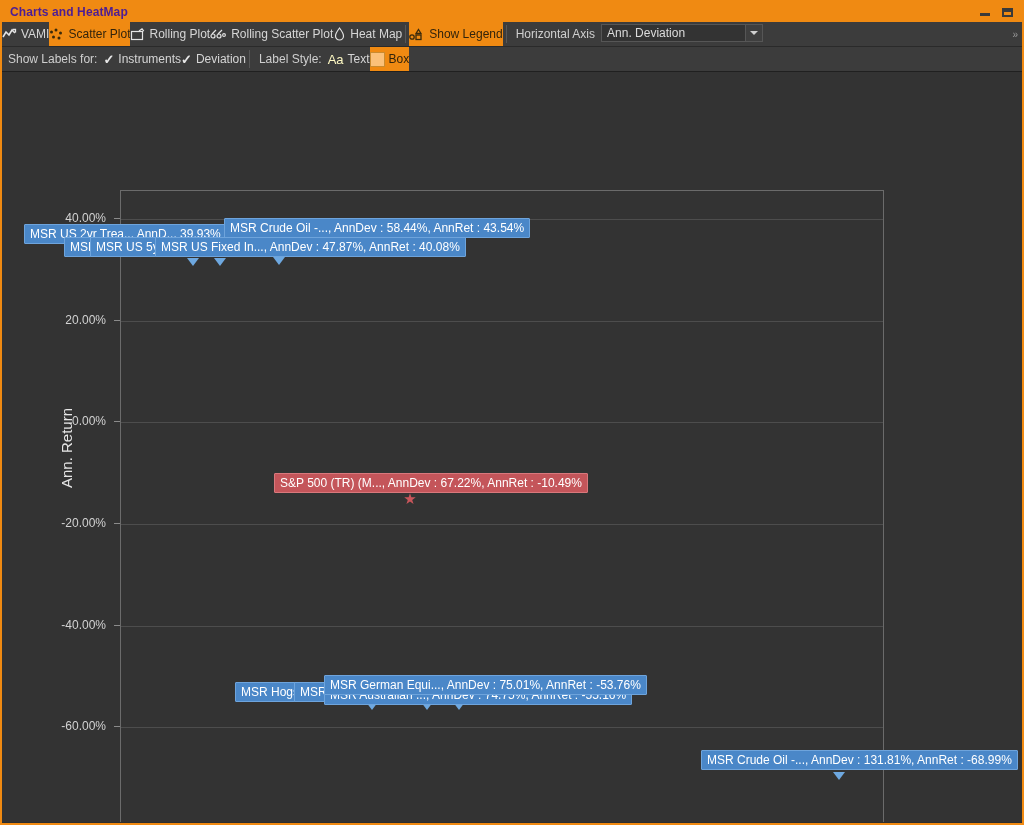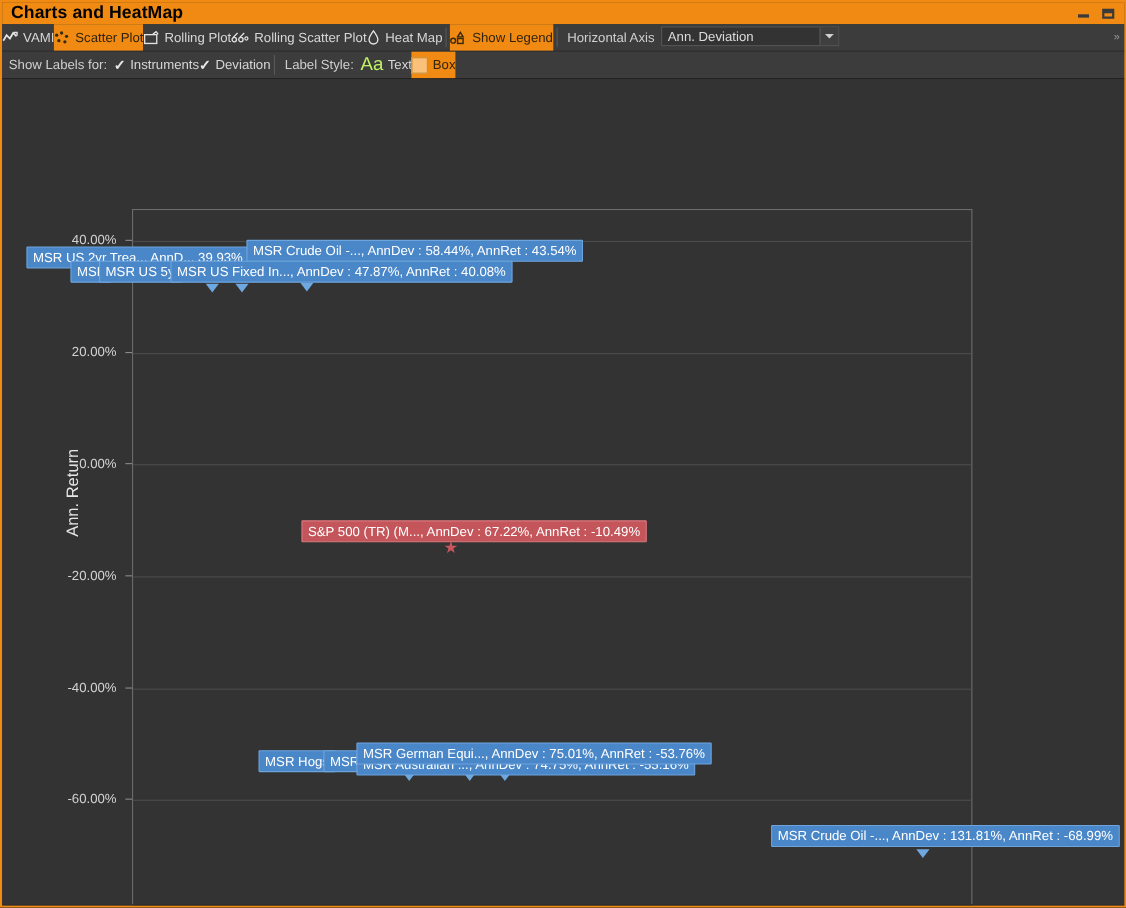--- a/index.html
+++ b/index.html
@@ -26,23 +26,23 @@
   
   #titlebar {
     height: 20px;
     background: #f08a12;
     display: flex; align-items: center;
     padding: 0 4px 0 8px;
     flex: 0 0 auto;
     position: relative;
   }
   #titlebar .title {
-    font-size: 16px;
+    font-size: 12px;
     font-weight: bold;
-    color: #000000;
+    color: #4c1d95;
     letter-spacing: 0.1px;
     text-align: right;
   }
   #titlebar .spacer { flex: 1 1 auto; }
   .winbtn {
     width: 22px; height: 18px;
     display: flex; align-items: center; justify-content: center;
   }
   .winbtn .min-glyph {
     width: 10px; height: 3px; background: #3a3a3a; display: block;
@@ -335,21 +335,21 @@
     <div class="tbitem">
       <span class="checkglyph">✓</span>
       <span>Deviation</span>
     </div>
 
     <div class="tbsep"></div>
 
     <span class="tblabel">Label Style:</span>
 
     <div class="tbitem">
-      <span class="icon" style="font-size:17px;color:#bef264;">
+      <span class="icon" style="font-size:13px;color:#fef9c3;">
         <span>Aa</span>
       </span>
       <span>Text</span>
     </div>
 
     <div class="tbitem active">
       <span class="box-swatch"></span>
       <span>Box</span>
     </div>
   </div>

